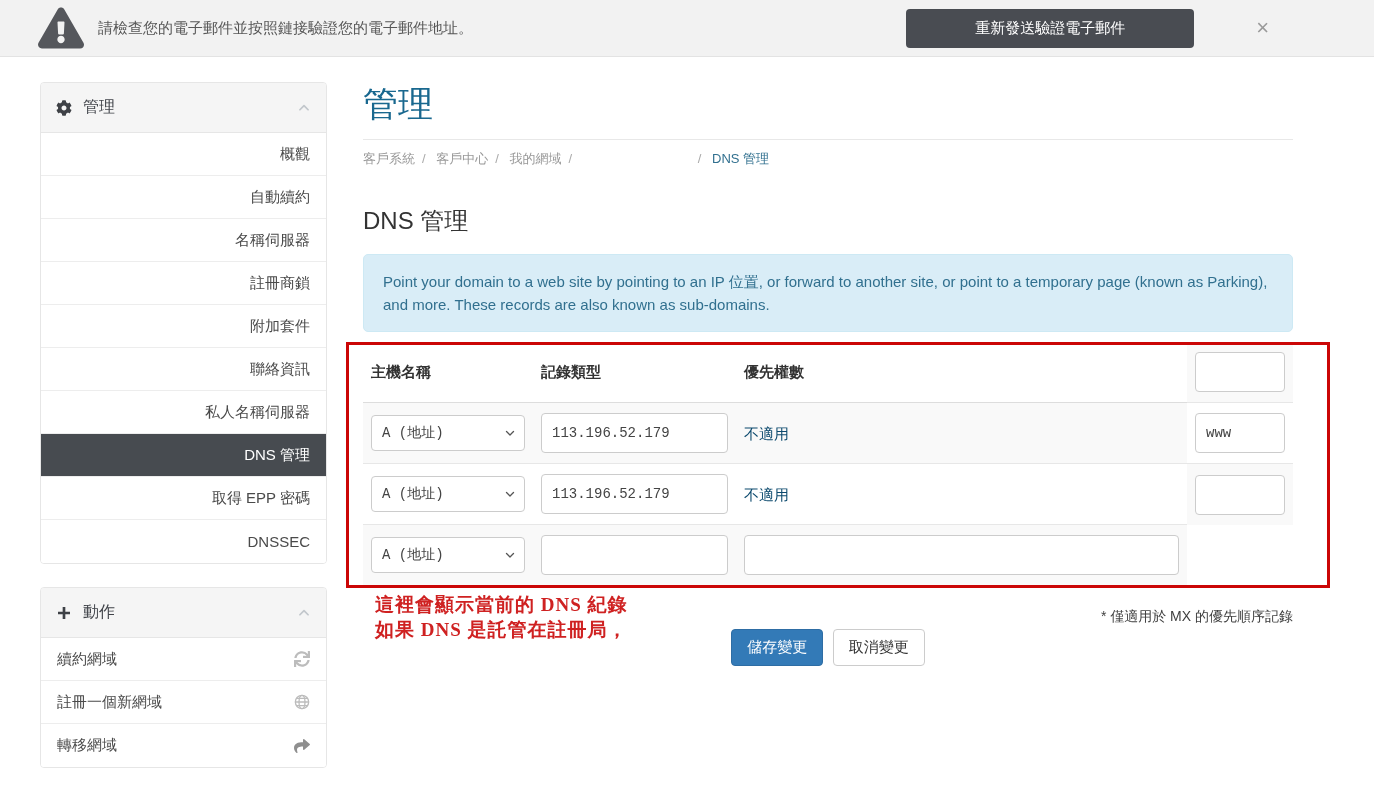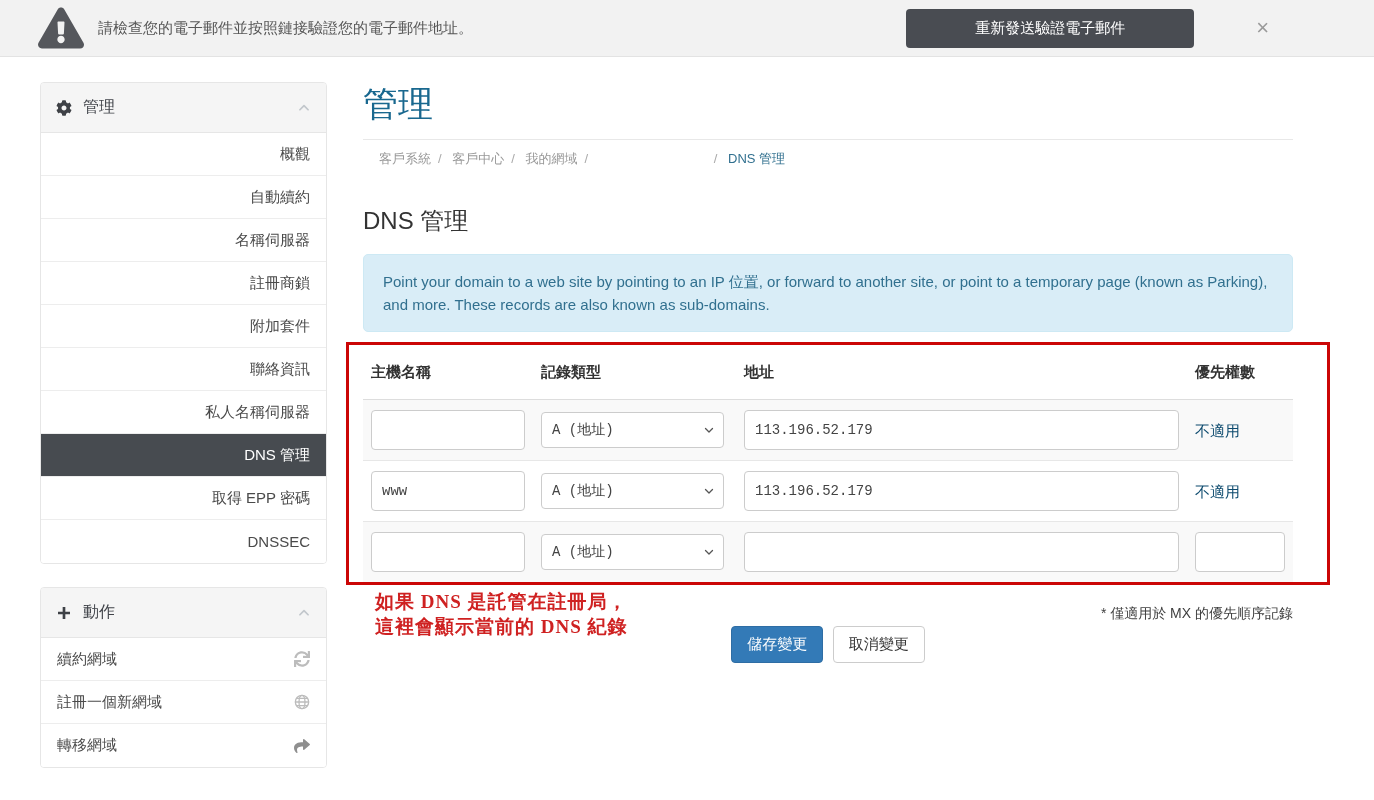--- a/index.html
+++ b/index.html
@@ -33,21 +33,21 @@
   .side-item { display:flex; align-items:center; padding:0 16px; height:43px;
     font-size:15px; color:#4a4a4a; border-bottom:1px solid #ededed; cursor:pointer;
     background:#fff;justify-content:flex-end; }
   .side-item:last-child { border-bottom:none; }
   .side-item.active { background:#474b50; color:#fff; }
   .side-item .act-icon { margin-left:auto; width:16px; height:16px; }
 
   
   .page-title { color:#19688f; font-size:35px; font-weight:500; line-height:1.25;
     padding-bottom:13px; border-bottom:1px solid #e8e8e8; }
-  .breadcrumb { margin-top:10px; font-size:13px; color:#999;margin-left:16px; }
+  .breadcrumb { margin-top:10px; font-size:13px; color:#999; }
   .breadcrumb a { color:#999; text-decoration:none; cursor:pointer; }
   .breadcrumb .sep { margin:0 7px; color:#aaa; }
   .breadcrumb .spacer { display:inline-block; width:108px; }
   .breadcrumb .current { color:#31708f; }
 
   .section-title { margin-top:37px; font-size:24px; font-weight:400; color:#333; }
 
   .info-box { margin-top:17px; background:#d9edf7; border:1px solid #cde9f4;
     border-radius:5px; padding:15px 19px; color:#31708f; font-size:15px;
     line-height:1.55; }
@@ -197,21 +197,20 @@
 
     <h2 class="section-title">DNS 管理</h2>
 
     <div class="info-box">Point your domain to a web site by pointing to an IP 位置, or forward to another site, or point to a temporary page (known as Parking), and more. These records are also known as sub-domains.</div>
 
     <div class="table-wrap">
       <div class="red-frame"></div>
       <div class="dns-grid">
         <div class="dns-head">主機名稱</div>
         <div class="dns-head">記錄類型</div>
-        <div class="dns-head">地址</div>
         <div class="dns-head">優先權數</div>
 
         <div class="dns-row stripe">
           <div class="cell">
               <input type="text" value="" style="">
             </div>
           <div class="cell">
             <div class="select-wrap">
               <select><option>A (地址)</option></select>
               <svg class="select-caret" viewBox="0 0 24 24">
@@ -264,22 +263,22 @@
             </div>
           <div class="cell">
               <input type="text" class="prio-input" value="" style="">
             </div>
         </div>
       </div>
     </div>
 
     <div class="below">
       <div class="annotation">
+        <div>這裡會顯示當前的 DNS 紀錄</div>
         <div>如果 DNS 是託管在註冊局，</div>
-        <div>這裡會顯示當前的 DNS 紀錄</div>
       </div>
       <div class="footnote">* 僅適用於 MX 的優先順序記錄</div>
       <div class="btn-row">
         <button class="btn btn-primary">儲存變更</button>
         <button class="btn btn-default">取消變更</button>
       </div>
     </div>
   </div>
 </div>
 

